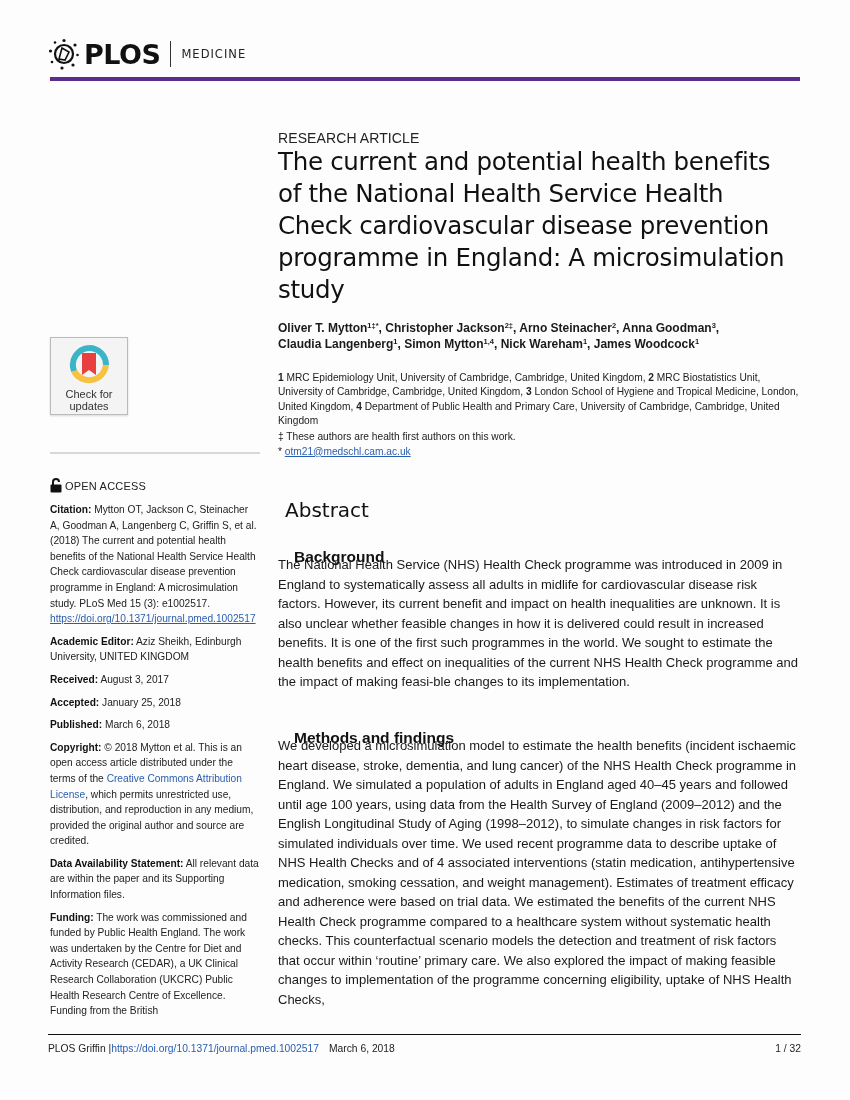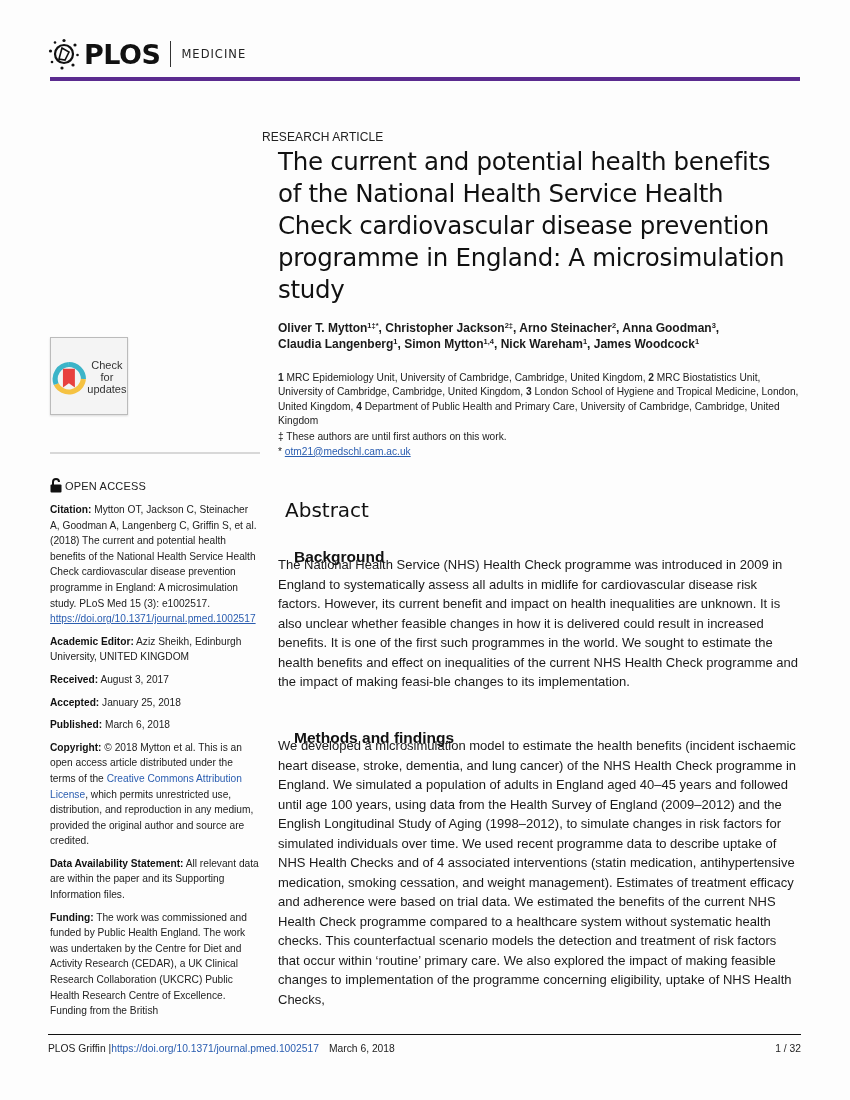--- a/index.html
+++ b/index.html
@@ -5,31 +5,31 @@
   html, body { margin: 0; padding: 0; }
   body { width: 850px; height: 1100px; background: #fdfdfd; position: relative; overflow: hidden; font-family: "Liberation Sans", sans-serif; color: #1a1a1a; }
   .header { position: absolute; left: 48px; top: 36px; height: 36px; display: flex; align-items: center; }
   .logo-icon { width: 32px; height: 32px; }
   .logo-text { font-family: "DejaVu Sans", sans-serif; font-weight: bold; font-size: 27px; letter-spacing: -0.5px; color: #111; margin-left: 4px; line-height: 1; }
   .logo-sep { width: 1px; height: 26px; background: #333; margin: 0 10px 0 10px; }
   .logo-journal { font-family: "DejaVu Sans", sans-serif; font-size: 11.5px; letter-spacing: 1px; color: #222; }
   .purple-bar { position: absolute; left: 50px; top: 77px; width: 750px; height: 4px; background: #5b2b8f; }
 
   .left { position: absolute; left: 50px; width: 210px; font-family: "Liberation Sans", sans-serif; font-size: 10.2px; line-height: 15.6px; color: #222; }
-  .crossmark { position: absolute; left: 50px; top: 337px; width: 76px; height: 76px; border: 1px solid #bbb; background: #f4f4f4; box-shadow: 0 1px 2px rgba(0,0,0,0.15); display:flex; align-items:center; }
+  .crossmark { position: absolute; left: 50px; top: 337px; width: 76px; height: 76px; border: 1px solid #bbb; background: #f4f4f4; box-shadow: 0 1px 2px rgba(0,0,0,0.15); display:flex; flex-direction:column; align-items:center; }
   .crossmark svg { margin-top: 6px; }
   .crossmark .cm-text { font-size: 11px; line-height: 12px; text-align: center; color: #333; margin-top: 2px; }
   .left-divider { position: absolute; left: 50px; top: 452px; width: 210px; height: 2px; background: #d8d8d8; }
   .oa { position: absolute; left: 50px; top: 478px; display: flex; align-items: center; font-size: 11px; color: #222; letter-spacing: 0.2px; }
   .oa svg { margin-right: 3px; }
   .meta-block { margin: 0 0 7px 0; }
   .meta-block b { font-weight: bold; color: #111; }
   a, .link { color: #2a5db0; text-decoration: underline; }
   .link-plain { color: #2a5db0; }
-  .article-type { position: absolute; left: 262px; top: 130px; font-size: 12px; color: #222; letter-spacing: 0.1px; }
+  .article-type { position: absolute; left: 278px; top: 130px; font-size: 14px; color: #222; letter-spacing: 0.1px; }
   .title { position: absolute; left: 278px; top: 146px; width: 520px; font-family: "DejaVu Sans", sans-serif; font-weight: normal; font-size: 24.5px; line-height: 32px; color: #111; letter-spacing: -0.3px; margin: 0; }
   .authors { position: absolute; left: 278px; top: 320px; width: 525px; font-weight: bold; font-size: 12px; line-height: 16px; color: #1a1a1a; }
   .authors sup { font-size: 7.5px; vertical-align: 4px; line-height: 0; font-weight: bold; }
   .affil { position: absolute; left: 278px; top: 362px; width: 525px; font-size: 10.2px; line-height: 14.4px; color: #222; margin-top: 9px; }
   .affil b { font-weight: bold; }
   .notes { position: absolute; left: 278px; top: 430px; width: 525px; font-size: 10.2px; line-height: 14.5px; color: #222; }
   .abstract-h { position: absolute; left: 278px; top: 491px; font-family: "DejaVu Sans", sans-serif; font-size: 20px; color: #111; margin: 7px; font-weight: normal; }
   .sec-h { position: absolute; left: 278px; font-weight: bold; font-size: 15.5px; color: #111; margin: 16px; }
   .para { position: absolute; left: 278px; width: 522px; font-size: 13px; line-height: 19.5px; color: #1a1a1a; margin: 0; text-align: left; }
 
@@ -122,21 +122,21 @@
   <span><span>Simon Mytton</span><sup>1,4</sup></span>,
   <span><span>Nick Wareham</span><sup>1</sup></span>,
   <span><span>James Woodcock</span><sup>1</sup></span>
 </div>
 
 <div class="affil">
   <b>1</b><span> MRC Epidemiology Unit, University of Cambridge, Cambridge, United Kingdom, </span><b>2</b><span> MRC Biostatistics Unit, University of Cambridge, Cambridge, United Kingdom, </span><b>3</b><span> London School of Hygiene and Tropical Medicine, London, United Kingdom, </span><b>4</b><span> Department of Public Health and Primary Care, University of Cambridge, Cambridge, United Kingdom</span>
 </div>
 
 <div class="notes">
-  <div>‡ These authors are until first authors on this work.</div>
+  <div>‡ These authors are health first authors on this work.</div>
   <div><span>* </span><a>otm21@medschl.cam.ac.uk</a></div>
 </div>
 
 <h2 class="abstract-h">Abstract</h2>
 
 <h3 class="sec-h" style="top:532px;">Background</h3>
 <p class="para" style="top:555px;">The National Health Service (NHS) Health Check programme was introduced in 2009 in England to systematically assess all adults in midlife for cardiovascular disease risk factors. However, its current benefit and impact on health inequalities are unknown. It is also unclear whether feasible changes in how it is delivered could result in increased benefits. It is one of the first such programmes in the world. We sought to estimate the health benefits and effect on inequalities of the current NHS Health Check programme and the impact of making feasi-ble changes to its implementation.</p>
 
 <h3 class="sec-h" style="top:713px;">Methods and findings</h3>
 <p class="para" style="top:736px;">We developed a microsimulation model to estimate the health benefits (incident ischaemic heart disease, stroke, dementia, and lung cancer) of the NHS Health Check programme in England. We simulated a population of adults in England aged 40–45 years and followed until age 100 years, using data from the Health Survey of England (2009–2012) and the English Longitudinal Study of Aging (1998–2012), to simulate changes in risk factors for simulated individuals over time. We used recent programme data to describe uptake of NHS Health Checks and of 4 associated interventions (statin medication, antihypertensive medication, smoking cessation, and weight management). Estimates of treatment efficacy and adherence were based on trial data. We estimated the benefits of the current NHS Health Check programme compared to a healthcare system without systematic health checks. This counterfactual scenario models the detection and treatment of risk factors that occur within ‘routine’ primary care. We also explored the impact of making feasible changes to implementation of the programme concerning eligibility, uptake of NHS Health Checks,</p>

